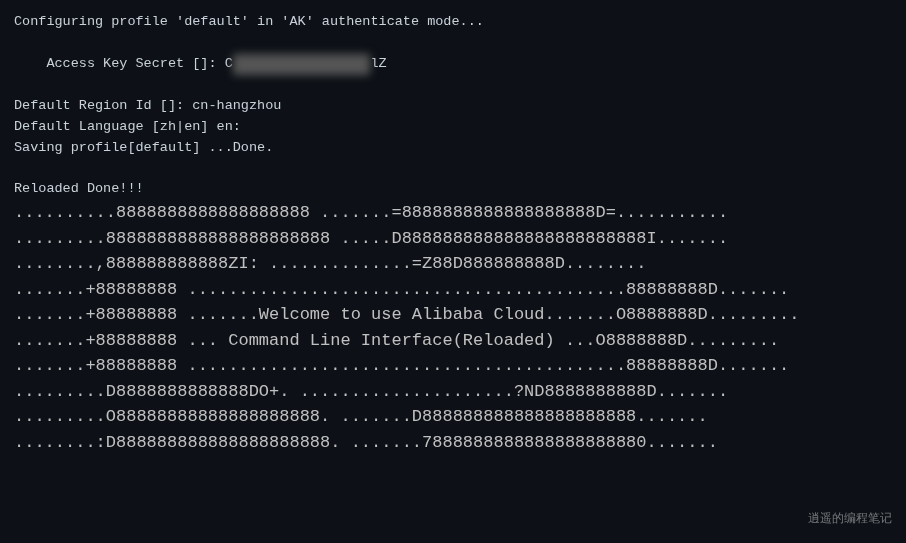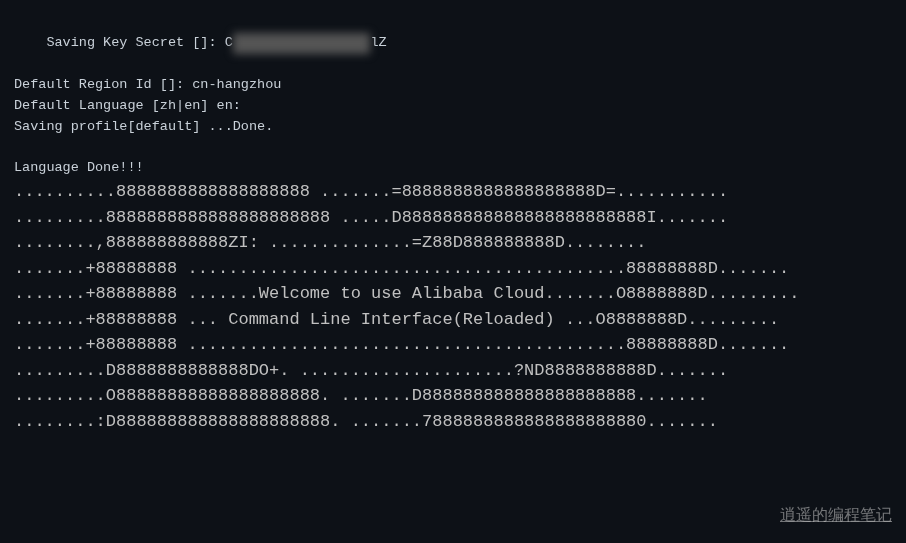--- a/index.html
+++ b/index.html
@@ -48,41 +48,41 @@
       display: block;
       font-size: 17px;
       line-height: 1.5;
     }
 
     .watermark {
       position: absolute;
       bottom: 14px;
       right: 14px;
       color: rgba(200, 200, 200, 0.55);
-      font-size: 16px;
+      font-size: 12px;
       font-family: 'Courier New', Courier, monospace;
-      text-decoration: underline;
     }
   </style>
 </head>
 <body>
 
 <div class="terminal">
 
+  <span class="terminal-line">Configuring profile 'default' in 'AK' authenticate mode...</span>
 
 
   <span class="terminal-line">
-    <span>Saving Key Secret []: C</span><span class="blurred">&nbsp;&nbsp;&nbsp;&nbsp;&nbsp;&nbsp;&nbsp;&nbsp;&nbsp;&nbsp;&nbsp;&nbsp;&nbsp;&nbsp;&nbsp;&nbsp;&nbsp;</span><span>lZ</span>
+    <span>Access Key Secret []: C</span><span class="blurred">&nbsp;&nbsp;&nbsp;&nbsp;&nbsp;&nbsp;&nbsp;&nbsp;&nbsp;&nbsp;&nbsp;&nbsp;&nbsp;&nbsp;&nbsp;&nbsp;&nbsp;</span><span>lZ</span>
   </span>
 
   <span class="terminal-line">Default Region Id []: cn-hangzhou</span>
   <span class="terminal-line">Default Language [zh|en] en:</span>
   <span class="terminal-line">Saving profile[default] ...Done.</span>
   <span class="terminal-line">&nbsp;</span>
-  <span class="terminal-line">Language Done!!!</span>
+  <span class="terminal-line">Reloaded Done!!!</span>
 
   <span class="art-line">..........8888888888888888888 .......=8888888888888888888D=...........</span>
   <span class="art-line">.........8888888888888888888888 .....D888888888888888888888888I.......</span>
   <span class="art-line">........,888888888888ZI: ..............=Z88D888888888D........</span>
   <span class="art-line">.......+88888888 ...........................................88888888D.......</span>
   <span class="art-line">.......+88888888 .......Welcome to use Alibaba Cloud.......O8888888D.........</span>
   <span class="art-line">.......+88888888 ... Command Line Interface(Reloaded) ...O8888888D.........</span>
   <span class="art-line">.......+88888888 ...........................................88888888D.......</span>
   <span class="art-line">.........D8888888888888DO+. .....................?ND8888888888D.......</span>
   <span class="art-line">.........O88888888888888888888. .......D888888888888888888888.......</span>

